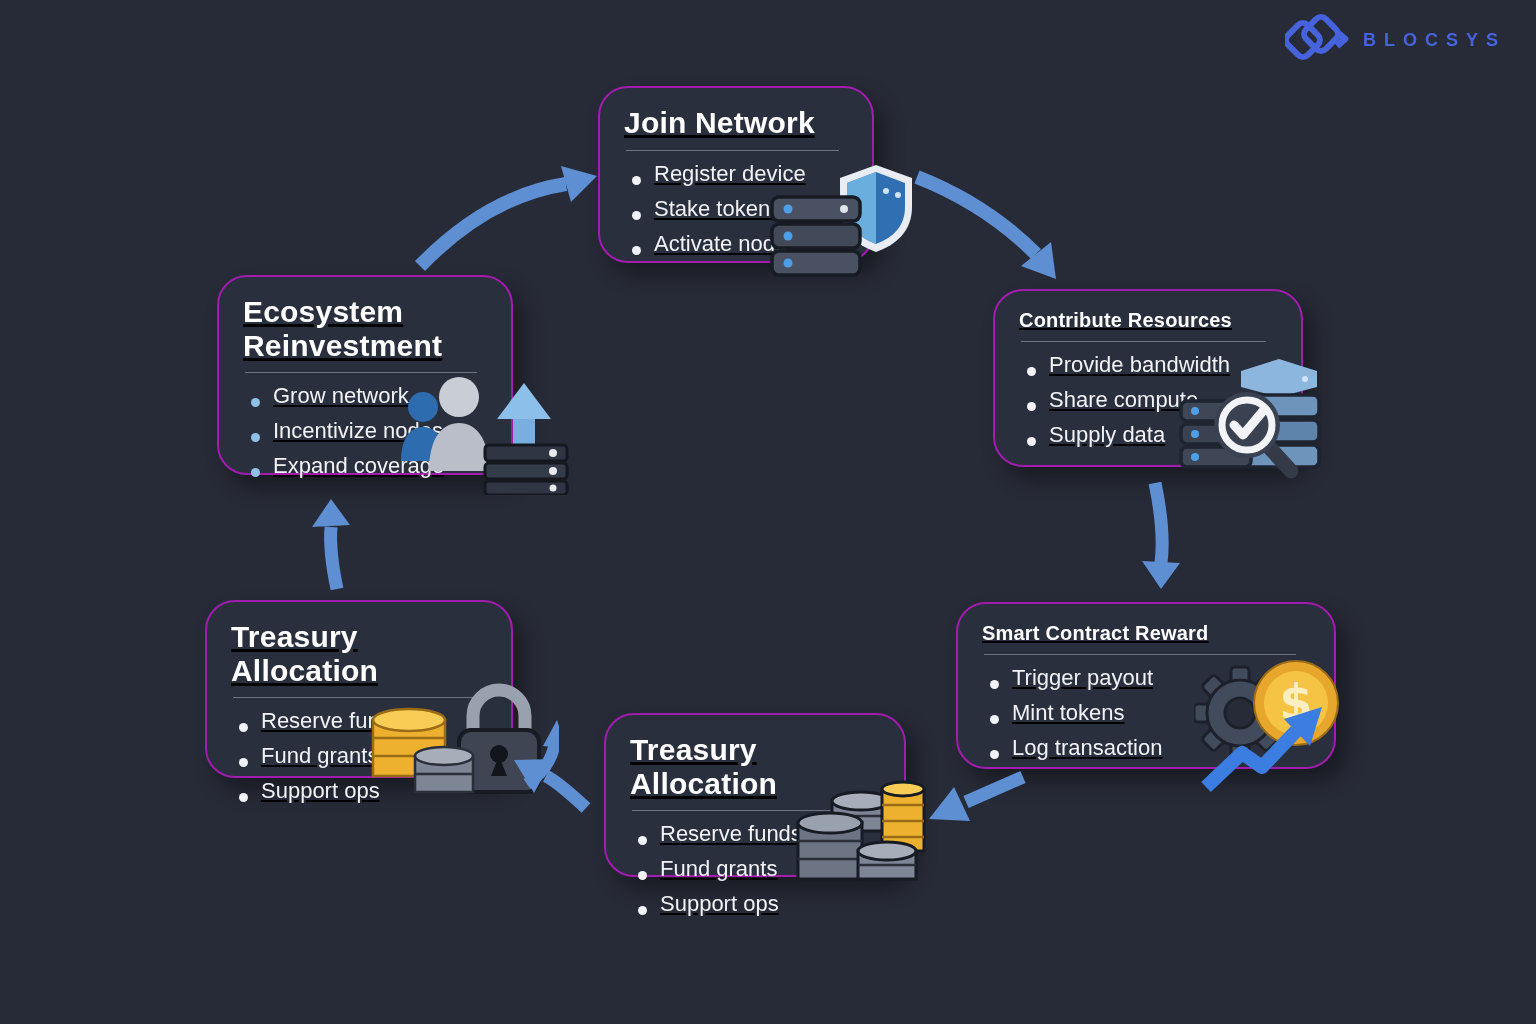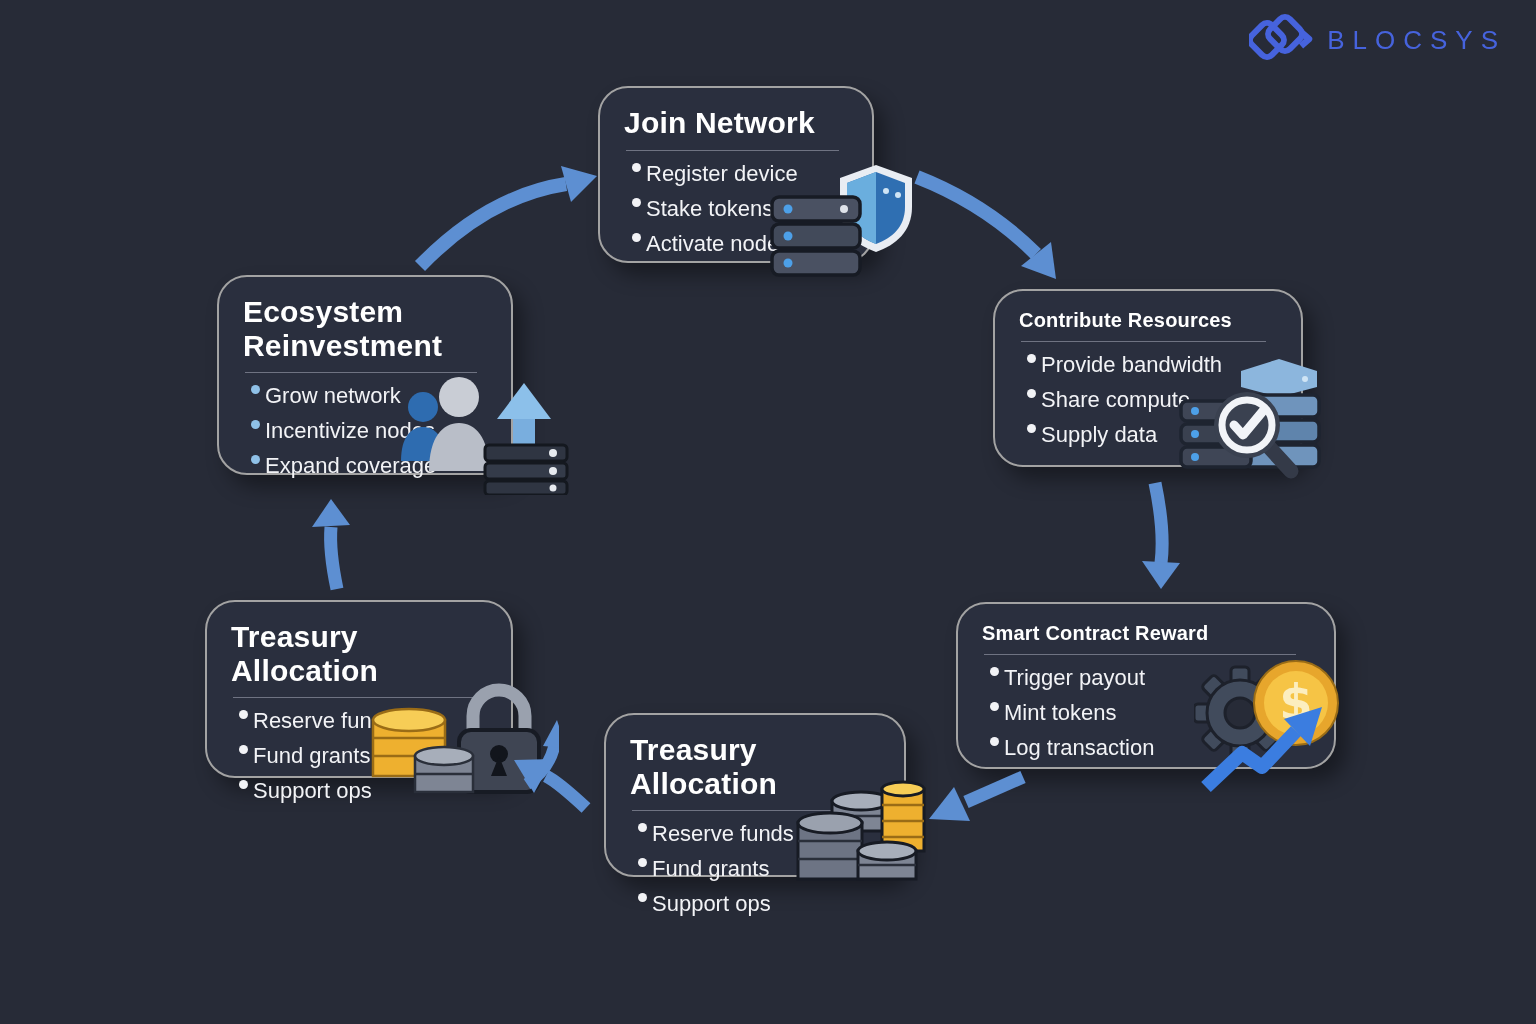--- a/index.html
+++ b/index.html
@@ -5,36 +5,37 @@
   html,body{margin:0;padding:0;}
   body{
     width:1536px;height:1024px;position:relative;overflow:hidden;
     background:#272b37;
     font-family:"Liberation Sans","DejaVu Sans",sans-serif;
   }
   .stage{position:absolute;inset:0;}
   
   .logo{position:absolute;top:14px;right:30px;display:flex;align-items:center;gap:10px;}
   .logo-text{
-    color:#4663dd;font-size:26px;font-weight:400;letter-spacing:8px;
+    color:#4663dd;font-size:18px;font-weight:700;letter-spacing:8px;
   }
   
   .card{
     position:absolute;box-sizing:border-box;
-    background:#2a2f3e;border:2px solid #a3a3a3;border-radius:30px;
+    background:#2a2f3e;border:2px solid #a21caf;border-radius:30px;
     padding:18px 24px 16px 24px;
     box-shadow:10px 12px 20px rgba(0,0,0,.38);
+    text-decoration:underline;
   }
   .card-title{
     color:#ffffff;font-size:30px;font-weight:700;line-height:1.12;letter-spacing:.2px;
   }
   .divider{height:1px;background:rgba(195,200,212,.45);margin:10px 2px 12px 2px;width:95%;}
   ul.bullets{list-style:none;margin:0;padding:0 0 0 8px;}
   ul.bullets li{
-    display:flex;align-items:flex-start;gap:5px;
+    display:flex;align-items:flex-end;gap:13px;
     color:#f2f3f6;font-size:22px;line-height:1.0;margin-bottom:13px;
   }
   .dot{width:9px;height:9px;border-radius:50%;background:#f2f3f6;flex:0 0 auto;}
   .card-ecosystem .dot{background:#8fc1e8;}
   .icon-wrap{position:absolute;pointer-events:none;}
   
   .card-join          {left:598px;top:86px; width:276px;height:177px;}
   .card-contribute    {left:993px;top:289px;width:310px;height:178px;}
   .card-reward        {left:956px;top:602px;width:380px;height:167px;}
   .card-treasury-bot  {left:604px;top:713px;width:302px;height:164px;}

